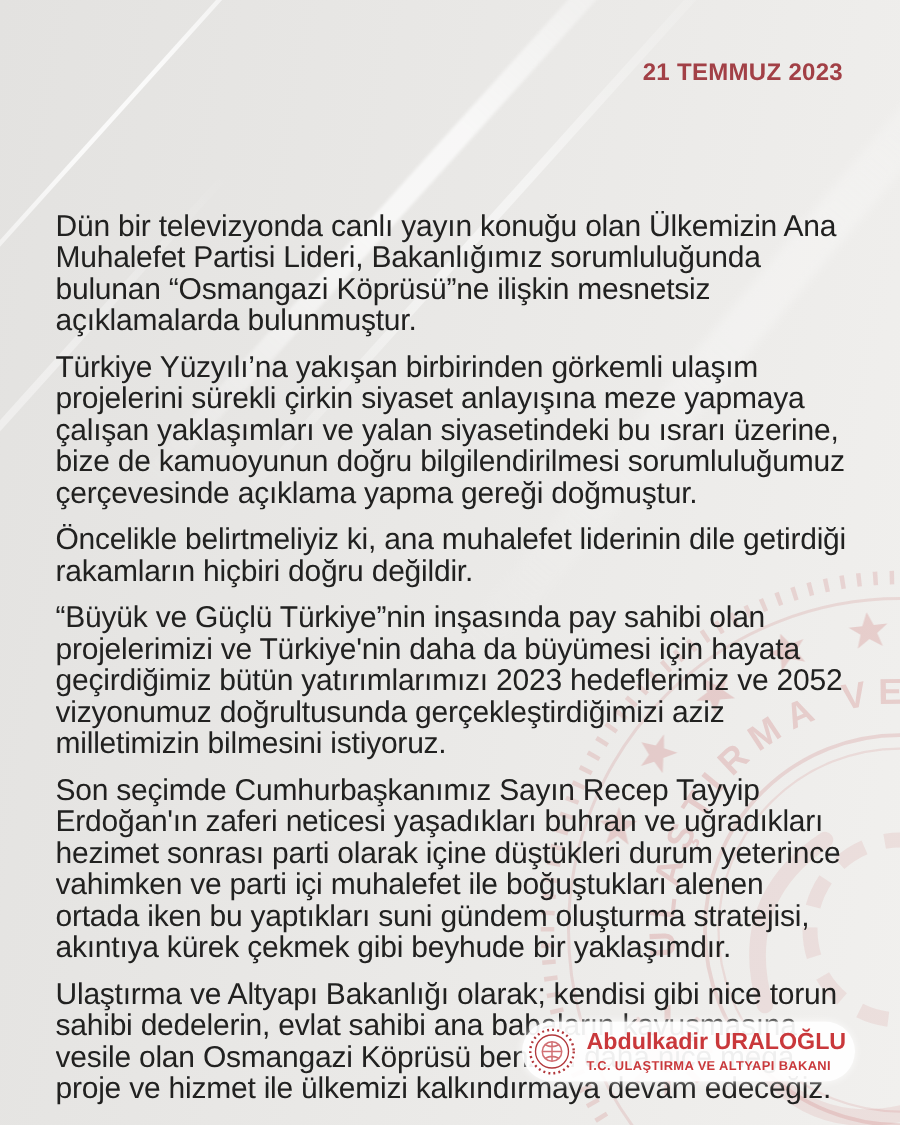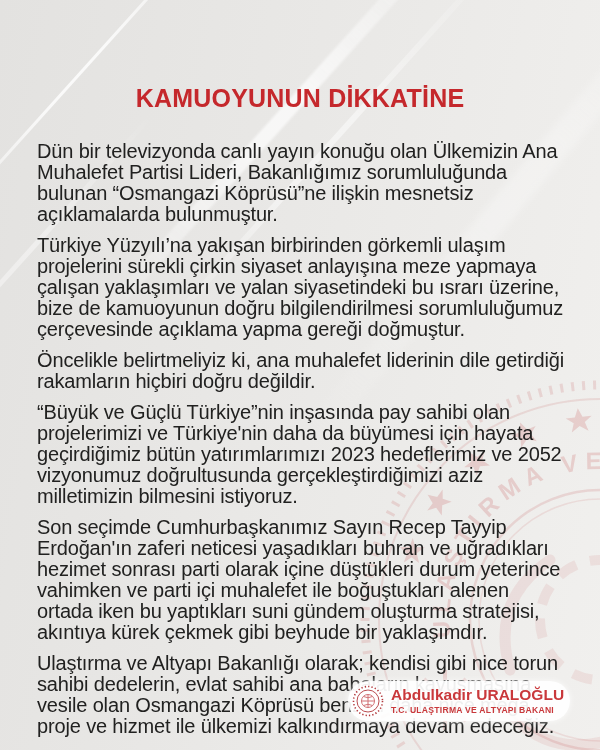--- a/index.html
+++ b/index.html
@@ -85,22 +85,22 @@
       </g>
     </g>
     <defs>
       <path id="wmArc" d="M202,376 A150,150 0 0 1 480,275"></path>
     </defs>
     <text font-size="24" font-weight="bold" letter-spacing="7" fill="#c24b4b" opacity="0.20" font-family="Liberation Sans, sans-serif">
       <textPath href="#wmArc" startOffset="2%">ULAŞTIRMA VE ALTYAPI BAKANLIĞI</textPath>
     </text>
   </svg>
 
+  <div class="date">21 TEMMUZ 2023</div>
 
-  <h1 class="title">KAMUOYUNUN DİKKATİNE</h1>
 
   <div class="bodytext">
     <p>Dün bir televizyonda canlı yayın konuğu olan Ülkemizin Ana Muhalefet Partisi Lideri, Bakanlığımız sorumluluğunda bulunan “Osmangazi Köprüsü”ne ilişkin mesnetsiz açıklamalarda bulunmuştur.</p>
     <p>Türkiye Yüzyılı’na yakışan birbirinden görkemli ulaşım projelerini sürekli çirkin siyaset anlayışına meze yapmaya çalışan yaklaşımları ve yalan siyasetindeki bu ısrarı üzerine, bize de kamuoyunun doğru bilgilendirilmesi sorumluluğumuz çerçevesinde açıklama yapma gereği doğmuştur.</p>
     <p>Öncelikle belirtmeliyiz ki, ana muhalefet liderinin dile getirdiği rakamların hiçbiri doğru değildir.</p>
     <p>“Büyük ve Güçlü Türkiye”nin inşasında pay sahibi olan projelerimizi ve Türkiye'nin daha da büyümesi için hayata geçirdiğimiz bütün yatırımlarımızı 2023 hedeflerimiz ve 2052 vizyonumuz doğrultusunda gerçekleştirdiğimizi aziz milletimizin bilmesini istiyoruz.</p>
     <p>Son seçimde Cumhurbaşkanımız Sayın Recep Tayyip Erdoğan'ın zaferi neticesi yaşadıkları buhran ve uğradıkları hezimet sonrası parti olarak içine düştükleri durum yeterince vahimken ve parti içi muhalefet ile boğuştukları alenen ortada iken bu yaptıkları suni gündem oluşturma stratejisi, akıntıya kürek çekmek gibi beyhude bir yaklaşımdır.</p>
     <p>Ulaştırma ve Altyapı Bakanlığı olarak; kendisi gibi nice torun sahibi dedelerin, evlat sahibi ana babaların kavuşmasına vesile olan Osmangazi Köprüsü benzeri daha nice mega proje ve hizmet ile ülkemizi kalkındırmaya devam edeceğiz.</p>
   </div>
 

